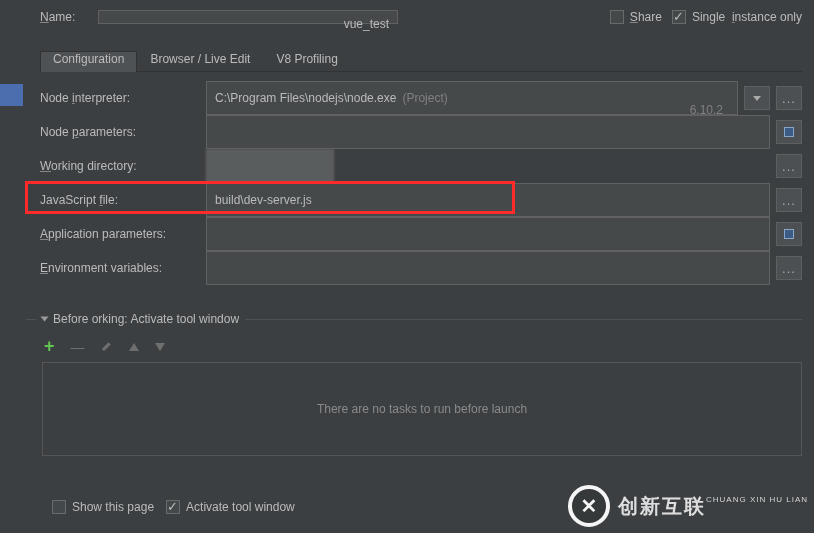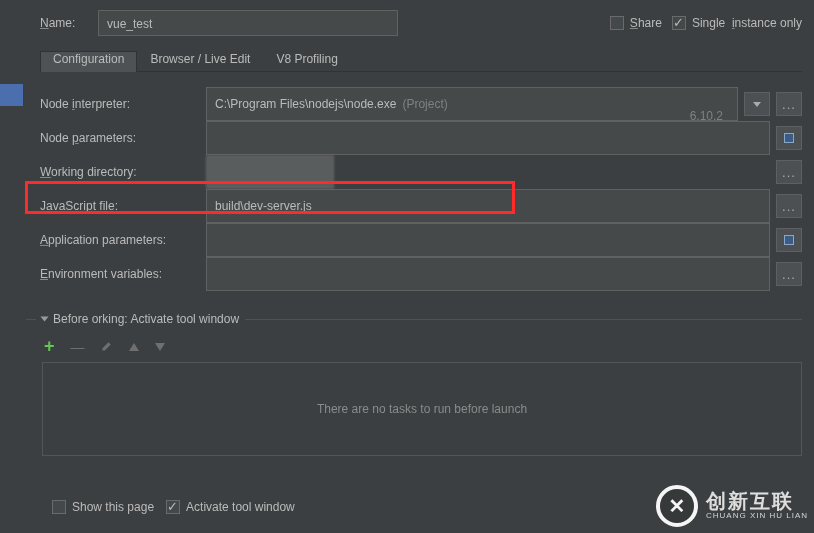--- a/index.html
+++ b/index.html
@@ -21,23 +21,24 @@
     position: absolute; left: 0; top: 84px; width: 23px; height: 22px;
     background: #4b6eaf;
   }
 
   .top-row {
     position: absolute; left: 40px; top: 10px; right: 12px;
     display: flex; align-items: center; gap: 10px;
   }
   .top-row .lbl { width: 48px; }
   .name-input {
-    height: 26px; line-height: 26px; padding: 0 8px;
+    height: 14px; line-height: 26px; padding: 0 8px;
     background: #45494a; border: 1px solid #616161; color: #bbb;
     width: 300px;
+    text-align: right;
   }
   .spacer { flex: 1; }
   .chk { display: inline-flex; align-items: center; gap: 6px; }
   .box {
     width: 14px; height: 14px; display: inline-block;
     background: #43494a; border: 1px solid #6a6a6a;
     position: relative;
   }
   .box.checked::after {
     content: "✓"; position: absolute; top: -2px; left: 0;
@@ -52,21 +53,21 @@
   .tab {
     padding: 0 12px 6px; color: #bbb;
     border: 1px solid transparent; border-bottom: none;
     position: relative; top: 1px;
   }
   .tab.active {
     background: #4e5254; border-color: #323232;
   }
 
   .form {
-    position: absolute; left: 40px; top: 87px; right: 12px;
+    position: absolute; left: 40px; top: 81px; right: 12px;
   }
   .row {
     display: flex; align-items: center; height: 34px;
   }
   .row .lab { width: 166px; }
   .row .field {
     flex: 1; height: 24px; line-height: 24px; padding: 16px 8px;
     background: #45494a; border: 1px solid #616161; color: #bbb;
     display: flex; align-items: center; gap: 6px; overflow: hidden;
   }
@@ -134,21 +135,21 @@
     position: absolute; right: 6px; bottom: 6px;
     display: flex; align-items: center; gap: 8px;
     color: #e6e6e6; opacity: 0.95;
   }
   .wm-circle {
     width: 42px; height: 42px; border: 4px solid #fff; border-radius: 50%;
     display: flex; align-items: center; justify-content: center;
     font-weight: bold; font-size: 20px; color: #fff;
     background: rgba(0,0,0,0.1);
   }
-  .wm-text { display: flex; flex-direction: column; line-height: 1.05; }
+  .wm-text { display: flex; flex-direction: row; line-height: 1.05; }
   .wm-cn { font-size: 20px; font-weight: 600; letter-spacing: 2px; }
   .wm-en { font-size: 8px; letter-spacing: 1px; color: #ddd; }
 </style>
 </head>
 <body>
 
 <div class="leftgutter">
   <div class="bluemark"></div>
 </div>
 

